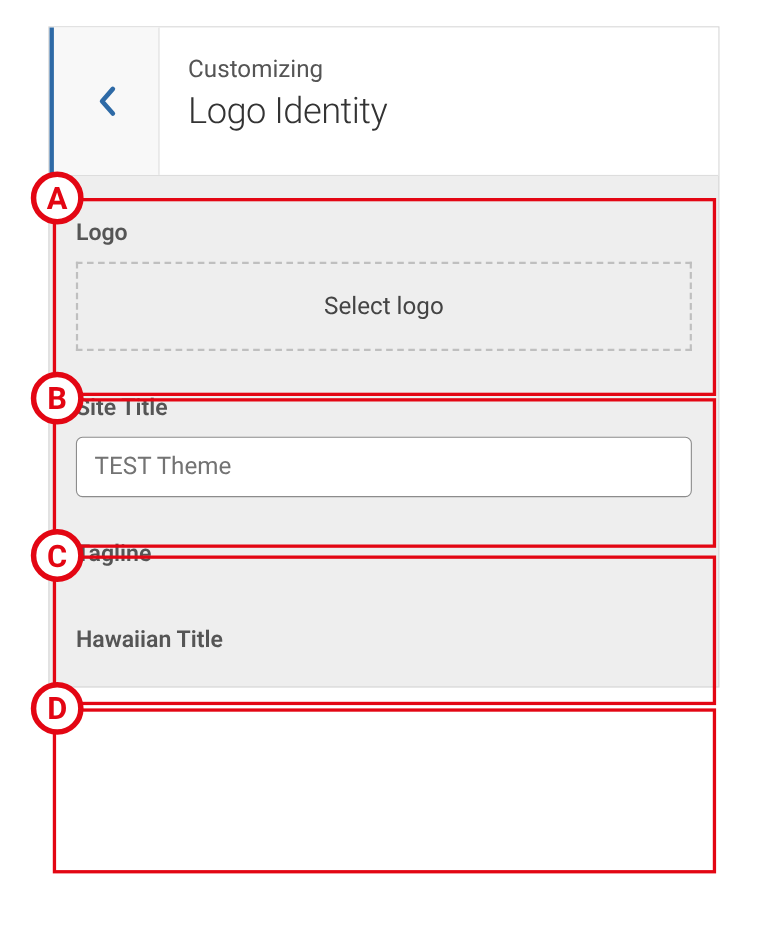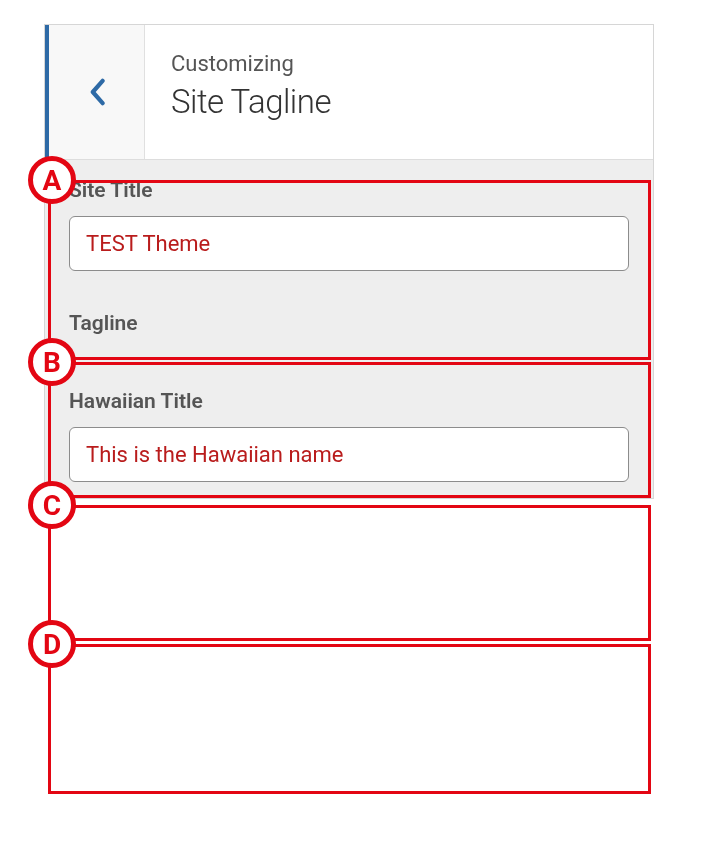--- a/index.html
+++ b/index.html
@@ -73,21 +73,21 @@
       cursor: pointer;
       font-family: inherit;
     }
     .text-input {
       width: 100%;
       border: 1px solid #8c8c8c;
       border-radius: 6px;
       background: #fff;
       padding: 14px 16px;
       font-size: 22px;
-      color: #b91c1c;
+      color: #737373;
       font-family: inherit;
     }
 
     
     .anno-box {
       position: absolute;
       border: 3px solid #e30613;
       pointer-events: none;
     }
     .anno-badge {
@@ -113,37 +113,40 @@
 <div class="panel-container">
 
   <div class="header">
     <div class="back-btn">
       <svg viewBox="0 0 12 20" fill="none">
         <path d="M10 2 L3 10 L10 18" stroke="#2e6aa6" stroke-width="3" stroke-linecap="round" stroke-linejoin="round"></path>
       </svg>
     </div>
     <div class="header-text">
       <div class="header-small">Customizing</div>
-      <div class="header-large">Site Tagline</div>
+      <div class="header-large">Logo Identity</div>
     </div>
   </div>
 
+  <div class="section" style="padding-top:40px;">
+    <div class="section-label">Logo</div>
+    <button class="select-logo-btn">Select logo</button>
+  </div>
 
   <div class="section">
     <div class="section-label">Site Title</div>
     <input type="text" class="text-input" value="TEST Theme" style="">
   </div>
 
   <div class="section">
     <div class="section-label">Tagline</div>
   </div>
 
   <div class="section" style="padding-bottom:16px;">
     <div class="section-label">Hawaiian Title</div>
-    <input type="text" class="text-input" value="This is the Hawaiian name" style="">
   </div>
 
 </div>
 
 <div class="anno-box" style="left:48px; top:180px; width:603px; height:180px;"></div>
 <div class="anno-box" style="left:48px; top:362px; width:603px; height:136px;"></div>
 <div class="anno-box" style="left:48px; top:505px; width:603px; height:136px;"></div>
 <div class="anno-box" style="left:48px; top:644px; width:603px; height:150px;"></div>
 
 <div class="anno-badge" style="left:28px; top:156px;">

